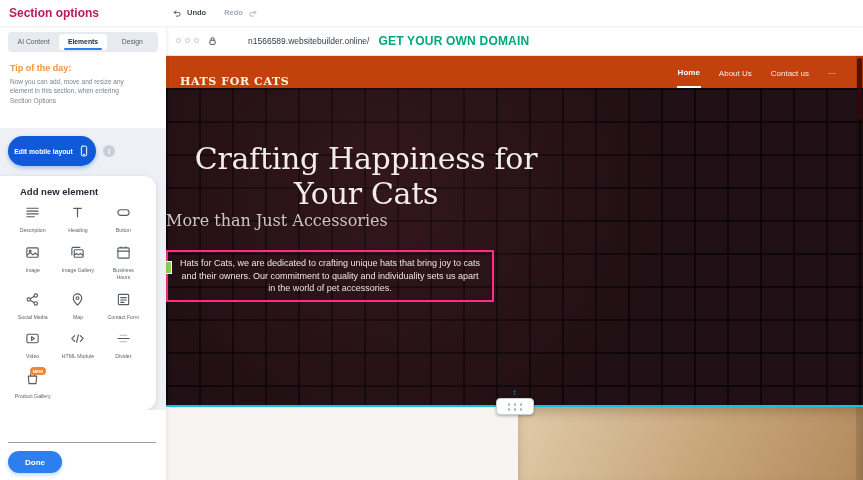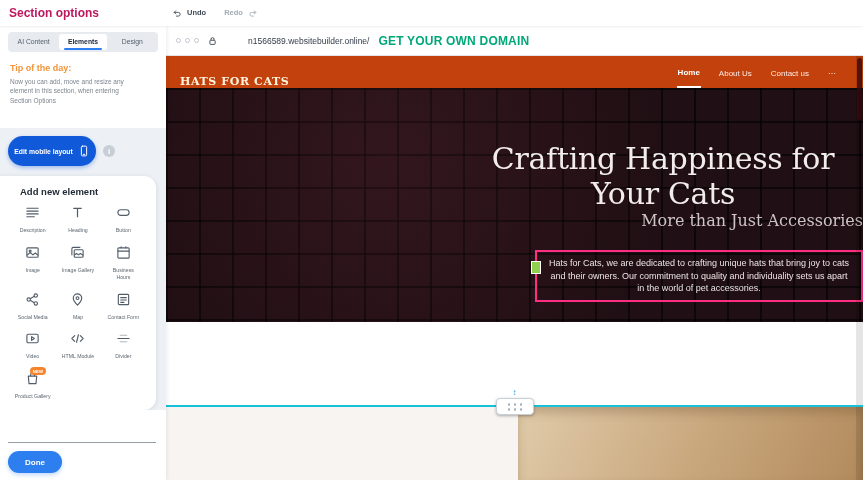--- a/index.html
+++ b/index.html
@@ -50,21 +50,21 @@
   .url{font-size:8.5px;color:#323c48;margin-left:3px;padding-left:24px;}
   .domain-cta{font-size:12px;font-weight:bold;color:#00a878;margin-left:5px;letter-spacing:.2px;cursor:pointer;}
 
   .site{position:absolute;top:30px;left:0;right:0;bottom:0;background:#fff;overflow:hidden;}
   .site-header{height:32px;background:#c2410c;display:flex;align-items:flex-end;padding:0 26px 0 14px;}
   .logo{font-family:"DejaVu Serif",serif;font-size:11px;font-weight:bold;color:#fdf3dc;letter-spacing:.6px;cursor:pointer;}
   .nav{margin-left:auto;display:flex;align-items:center;gap:17px;}
   .nav-item{font-size:8px;color:#ffe9e4;padding:11px 1px 9px;cursor:pointer;}
   .nav-item.active{color:#fff;border-bottom:2px solid #fff;padding-bottom:9px;font-weight:bold;}
 
-  .hero{height:234px;position:relative;display:flex;flex-direction:column;align-items:flex-end;
+  .hero{height:317px;position:relative;display:flex;flex-direction:column;align-items:flex-start;
     background-color:#200f14;
     background-image:
       radial-gradient(circle at 32% 32%, rgba(150,60,80,.16), transparent 55%),
       linear-gradient(rgba(0,0,0,.55) 2px, transparent 2px),
       linear-gradient(90deg, rgba(0,0,0,.55) 2px, transparent 2px);
     background-size:100% 100%, 33px 33px, 33px 33px;}
   .hero-h1{margin-top:54px;font-family:"DejaVu Serif",serif;font-weight:500;font-size:30px;line-height:1.15;color:#f2ecec;text-align:center;width:400px;letter-spacing:-.3px;}
   .hero-sub{font-family:"DejaVu Serif",serif;font-size:16px;color:#cfc3c6;text-align:center;}
   .para-box{margin-top:20px;width:328px;border:2px solid #ff2e83;padding:5px 9px;position:relative;cursor:pointer;}
   .para-text{font-size:9px;line-height:1.4;color:#ece3e5;text-align:center;}

